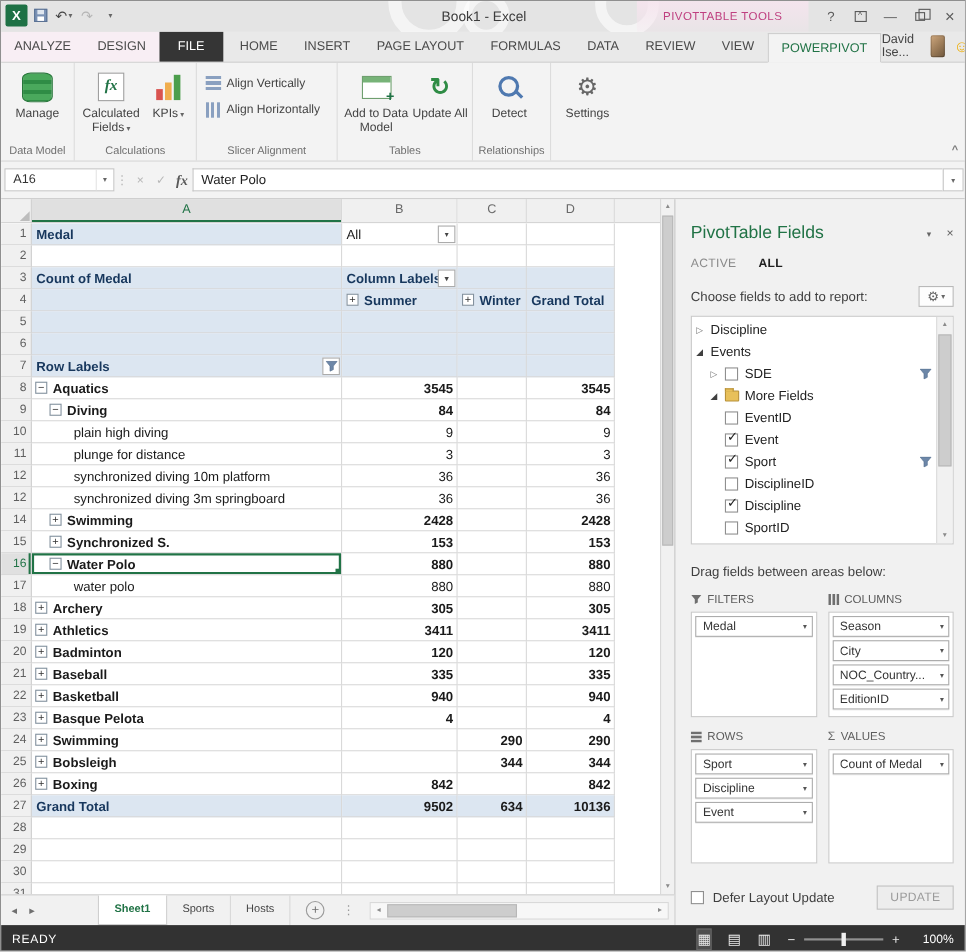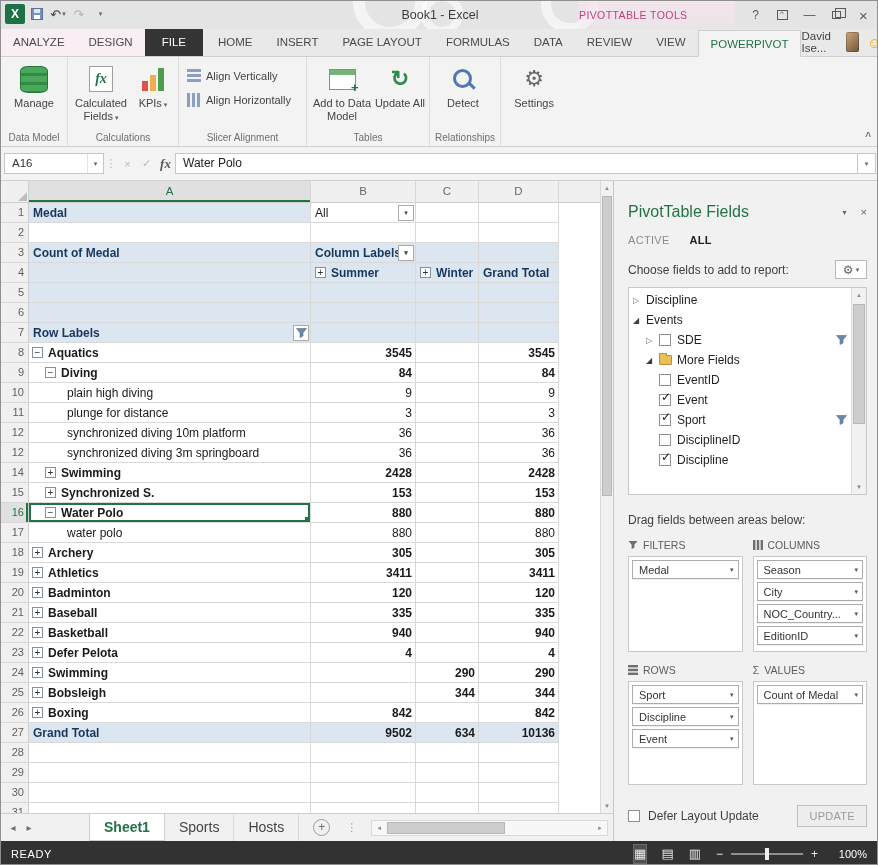--- a/index.html
+++ b/index.html
@@ -15,21 +15,21 @@
 .d3 { left:540px; top:-26px; width:58px; height:58px; border-width:10px; }
 .qat { position:absolute; left:4px; top:3px; display:flex; align-items:center; gap:3px; z-index:2; }
 .xl-logo { width:20px; height:20px; background:#1e7145; color:#fff; font-size:12px; font-weight:bold; text-align:center; line-height:20px; border-radius:2px; }
 .qat-btn { min-width:18px; height:20px; display:flex; align-items:center; justify-content:center; color:#444; font-size:13px; }
 .qat-btn .c { font-size:7px; color:#666; margin-left:1px; }
 .qat-btn.disabled { color:#b5b5b5; }
 .i-save { width:12px; height:12px; background:#7b92b5; border:1px solid #5b masked; border:1px solid #5b7294; position:relative; display:inline-block; }
 .i-save::before { content:''; position:absolute; left:2px; top:0; width:6px; height:4px; background:#dfe6ef; }
 .i-save::after { content:''; position:absolute; left:2px; bottom:0; width:6px; height:4px; background:#fff; }
 .title-text { position:absolute; left:0; right:0; top:0; height:28px; text-align:center; line-height:28px; font-size:12.5px; color:#3c3c3c; z-index:1; }
-.ctx-label { position:absolute; left:578px; top:0; width:156px; height:28px; line-height:28px; font-size:10.5px; letter-spacing:.4px; color:#bf4080; background:linear-gradient(rgba(246,228,238,.9),rgba(246,228,238,.25)); z-index:2; }
+.ctx-label { position:absolute; left:578px; top:0; width:156px; height:28px; line-height:28px; text-align:center; font-size:10.5px; letter-spacing:.4px; color:#bf4080; background:linear-gradient(rgba(246,228,238,.9),rgba(246,228,238,.25)); z-index:2; }
 .win-controls { position:absolute; right:2px; top:0; height:28px; display:flex; z-index:3; }
 .wc { width:27px; height:28px; display:flex; align-items:center; justify-content:center; color:#5a5a5a; font-size:12px; }
 .wc.closebtn { font-size:15px; }
 .rd-icon { width:11px; height:10px; border:1px solid #5a5a5a; position:relative; }
 .rd-icon::after { content:'^'; position:absolute; left:2px; top:-2px; font-size:8px; color:#5a5a5a; }
 .restore-icon { width:9px; height:8px; border:1px solid #5a5a5a; background:#e4e4e4; position:relative; }
 .restore-icon::before { content:''; position:absolute; left:2px; top:-4px; width:9px; height:8px; border:1px solid #5a5a5a; }
 
 
 #tabrow { position:absolute; top:28px; left:0; width:878px; height:28px; background:#e9e9e9; border-bottom:1px solid #cfcfcf; display:flex; align-items:flex-end; z-index:20; }
@@ -151,21 +151,21 @@
 .defer-row { display:flex; align-items:center; margin-top:10px; }
 .defer-cb { width:12px; height:12px; border:1px solid #8f8f8f; background:#fff; margin-right:8px; flex:none; }
 .defer-lbl { flex:1; font-size:12px; color:#3f3f3f; }
 .update-btn { padding:4px 11px; background:#ededed; border:1px solid #c2c2c2; color:#9b9b9b; font-size:11px; letter-spacing:.3px; }
 
 
 #sheetbar { position:absolute; top:812px; left:0; width:612px; height:28px; background:#f1f1f1; border-top:1px solid #cfcfcf; display:flex; align-items:center; z-index:6; }
 .nav-ar { width:16px; text-align:center; color:#6f6f6f; font-size:10px; }
 .nav-ar.first { margin-left:4px; }
 #stabs { display:flex; margin-left:52px; height:100%; align-items:stretch; }
-.stab { padding:0 14px; font-size:14px; color:#444; line-height:26px; border-right:1px solid #d9d9d9; }
+.stab { padding:0 14px; font-size:10px; color:#444; line-height:26px; border-right:1px solid #d9d9d9; }
 .stab.active { background:#fff; color:#217346; font-weight:bold; border:1px solid #cfcfcf; border-top:none; }
 .add-sheet { width:17px; height:17px; border:1px solid #9a9a9a; border-radius:50%; color:#6f6f6f; font-size:12px; line-height:15px; text-align:center; margin-left:14px; flex:none; }
 .sb-dots { color:#9a9a9a; font-size:11px; margin-left:16px; }
 .hscroll { margin-left:14px; flex:1; height:16px; background:#f7f7f7; border:1px solid #d9d9d9; position:relative; margin-right:5px; }
 .hs-btn { position:absolute; top:0; width:14px; height:14px; font-size:7px; color:#8a8a8a; text-align:center; line-height:14px; }
 .hs-btn.l { left:0; } .hs-btn.r { right:0; }
 .hs-thumb { position:absolute; left:15px; top:1px; height:12px; width:118px; background:#cdcdcd; border:1px solid #b8b8b8; }
 
 
 #statusbar { position:absolute; top:840px; left:0; width:878px; height:25px; background:#323232; color:#fff; display:flex; align-items:center; font-size:11px; z-index:6; }
@@ -652,21 +652,21 @@
           <div class="cell" style="width: 63px;"></div>
           <div class="cell b num" style="width: 80px;">
             <span class="ct">940</span>
           </div>
           <div class="cell blank" style="width: 41px;"></div>
         </div>
         <div class="grow">
           <div class="row-hdr">23</div>
           <div class="cell b" style="width: 282px; padding-left: 3px;">
             <span class="tg">+</span>
-            <span class="ct">Defer Pelota</span>
+            <span class="ct">Basque Pelota</span>
           </div>
           <div class="cell b num" style="width: 105px;">
             <span class="ct">4</span>
           </div>
           <div class="cell" style="width: 63px;"></div>
           <div class="cell b num" style="width: 80px;">
             <span class="ct">4</span>
           </div>
           <div class="cell blank" style="width: 41px;"></div>
         </div>
@@ -838,20 +838,24 @@
           </div>
           <div class="fl-row" style="padding-left: 28px;">
             <span class="fl-cb"></span>
             <span class="fl-lb">DisciplineID</span>
           </div>
           <div class="fl-row" style="padding-left: 28px;">
             <span class="fl-cb on">
               <span class="cbm">✓</span>
             </span>
             <span class="fl-lb">Discipline</span>
+          </div>
+          <div class="fl-row" style="padding-left: 28px;">
+            <span class="fl-cb"></span>
+            <span class="fl-lb">SportID</span>
           </div>
         </div>
       <div id="fl-scroll">
         <div class="vs-btn">▲</div>
         <div class="vs-thumb"></div>
         <div class="vs-btn bottom">▼</div>
       </div>
     </div>
     <div class="drag-lbl">Drag fields between areas below:</div>
     <div class="areas">

